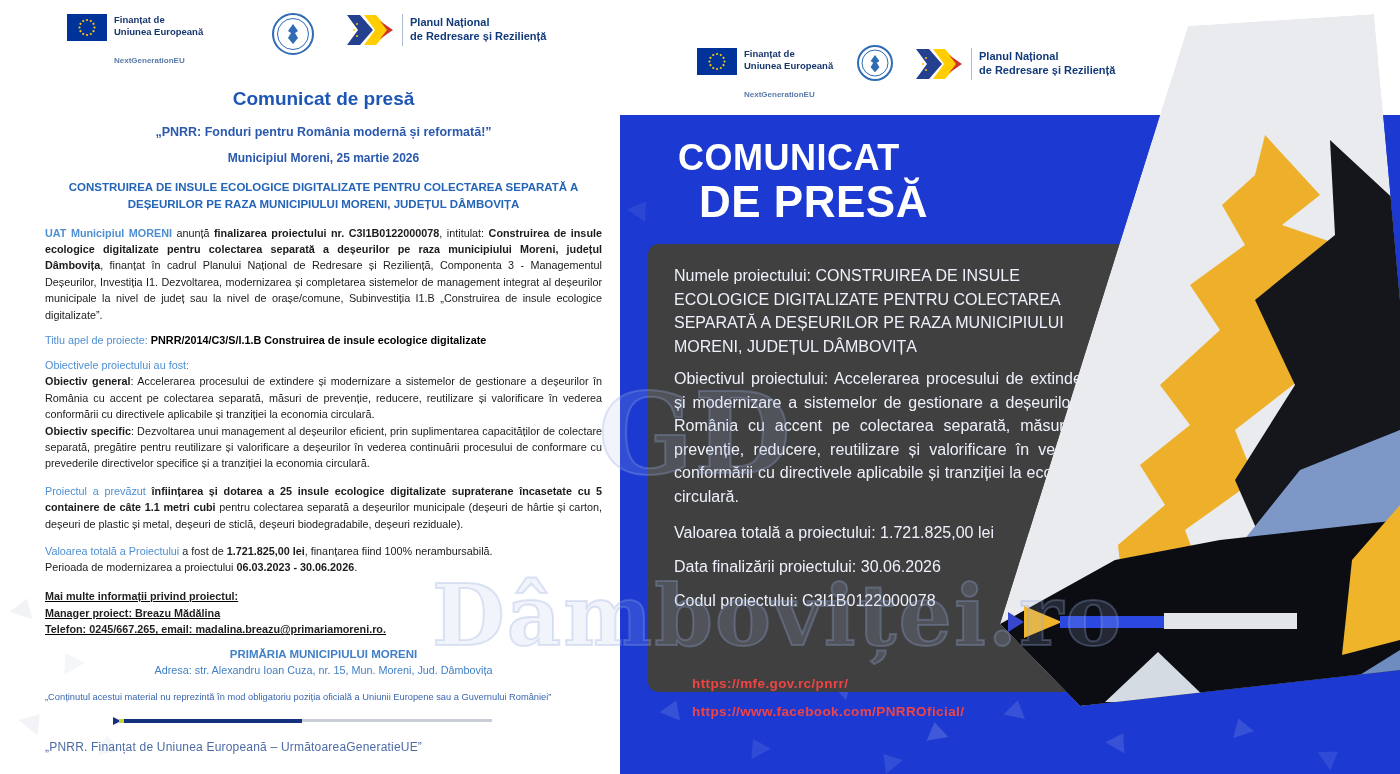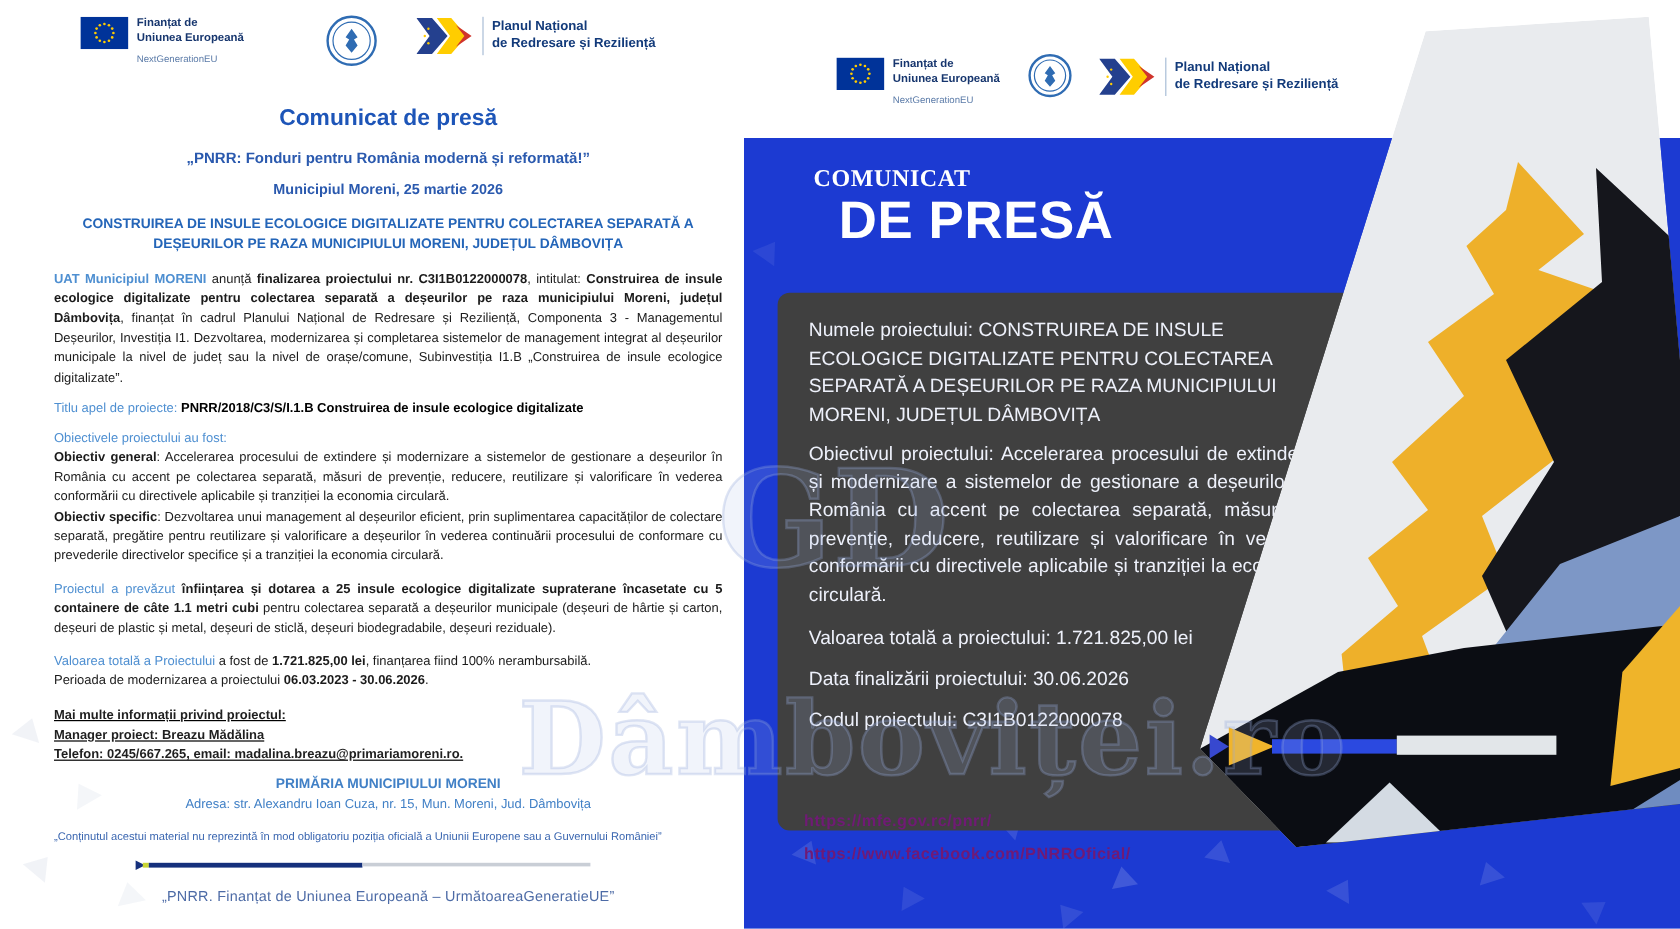--- a/index.html
+++ b/index.html
@@ -6,21 +6,21 @@
   body{width:1400px;height:774px;overflow:hidden;background:#ffffff;
        font-family:"Liberation Sans",sans-serif;}
   .canvas{position:relative;width:1400px;height:774px;background:#fff;}
 
   
   .page-left{position:absolute;left:0;top:0;width:620px;height:774px;background:#fff;}
   .pl-content{position:absolute;left:45px;top:0;width:557px;}
   .logos{position:relative;height:58px;margin-top:12px;}
   .logo-eu{position:absolute;left:22px;top:2px;display:flex;gap:7px;align-items:flex-start;}
   .eu-txt{font-size:9.5px;font-weight:700;color:#17366e;line-height:1.3;}
-  .eu-txt .ng{display:block;font-weight:400;font-size:8px;color:#5b7ba8;margin-top:6px;}
+  .eu-txt .ng{display:block;font-weight:700;font-size:8px;color:#5b7ba8;margin-top:17px;}
   .logo-gov{position:absolute;left:226px;top:0;}
   .logo-pnrr{position:absolute;left:302px;top:2px;display:flex;gap:7px;align-items:center;}
   .pnrr-sep{width:1px;height:32px;background:#a9bdd6;}
   .pnrr-txt{font-size:11px;font-weight:700;color:#123a7a;line-height:1.25;}
 
   .l-title{margin-top:18px;text-align:center;font-size:19px;font-weight:700;color:#1d55b8;}
   .l-sub{margin-top:15px;text-align:center;font-size:12.5px;font-weight:700;color:#2a59ae;}
   .l-date{margin-top:12px;text-align:center;font-size:12px;font-weight:700;color:#2a59ae;}
   .l-head{margin-top:14px;text-align:center;font-size:11.5px;font-weight:700;color:#2465b8;line-height:1.5;}
 
@@ -37,44 +37,44 @@
   .disclaimer{margin-top:16px;font-size:9.3px;color:#3a66b0;}
 
   .rule{position:relative;height:8px;margin-top:15px;}
   .rule i{position:absolute;display:block;}
   .rule-arrow{left:68px;top:0;width:0;height:0;border-top:4px solid transparent;
               border-bottom:4px solid transparent;border-left:8px solid #15307c;}
   .rule-dot{left:74px;top:2px;width:5px;height:4px;background:#c9d534;}
   .rule-navy{left:79px;top:2px;width:178px;height:4px;background:#15307c;}
   .rule-gray{left:257px;top:2.5px;width:190px;height:3px;background:#c9ced6;}
 
-  .quote{margin-top:15px;text-align:center;font-size:12px;color:#4d6ba6;letter-spacing:.2px;}
+  .quote{margin-top:15px;font-size:12px;color:#4d6ba6;letter-spacing:.2px;}
 
   .ltri{position:absolute;width:0;height:0;border-left:12px solid transparent;
         border-right:12px solid transparent;border-bottom:18px solid rgba(120,140,175,.10);}
 
   
   .page-right{position:absolute;left:620px;top:0;width:780px;height:774px;background:#fff;}
   .blue-bg{position:absolute;left:0;top:115px;width:780px;height:659px;background:#1c3ad2;}
   .r-logos{position:absolute;left:0;top:42px;width:780px;height:60px;}
   .r-eu{position:absolute;left:77px;top:6px;display:flex;gap:7px;align-items:flex-start;}
   .r-gov{position:absolute;left:236px;top:2px;}
   .r-pnrr{position:absolute;left:296px;top:6px;display:flex;gap:7px;align-items:center;}
 
   .r-title{position:absolute;left:58px;top:138px;color:#ffffff;font-weight:800;z-index:3;}
-  .r-title .t1{font-size:20px;letter-spacing:.5px;line-height:1.1;font-family:Liberation Serif, serif;}
+  .r-title .t1{font-size:36px;letter-spacing:.5px;line-height:1.1;}
   .r-title .t2{font-size:44px;letter-spacing:.5px;margin-left:21px;margin-top:1px;line-height:1.05;}
 
   .navy{position:absolute;left:28px;top:244px;width:520px;height:448px;background:#404040;
         border-radius:10px;box-sizing:border-box;padding:20px 72px 16px 26px;color:#eef1fb;z-index:2;}
   .n-name{font-size:16px;line-height:1.47;font-weight:500;}
   .n-obj{margin-top:9px;font-size:16px;line-height:1.47;text-align:justify;font-weight:400;}
   .n-kv{margin-top:12px;font-size:16px;font-weight:500;}
 
-  .r-links{position:absolute;left:50px;top:676px;z-index:3;color:#701a75;}
+  .r-links{position:absolute;left:72px;top:676px;z-index:3;color:#ef4444;}
   .r-links .rlk{font-size:13.5px;font-weight:700;letter-spacing:.4px;display:block;cursor:pointer;}
   .r-links .rlk + .rlk{margin-top:13px;}
 
   .photo{position:absolute;left:0;top:0;z-index:4;pointer-events:none;}
 
   .btri{position:absolute;width:0;height:0;border-left:11px solid transparent;
         border-right:11px solid transparent;border-bottom:17px solid rgba(255,255,255,.12);z-index:1;}
 
   
   .wm{position:absolute;left:0;top:0;width:1400px;height:774px;z-index:9;pointer-events:none;}
@@ -148,21 +148,21 @@
       <div class="l-title">Comunicat de presă</div>
       <div class="l-sub">„PNRR: Fonduri pentru România modernă și reformată!”</div>
       <div class="l-date">Municipiul Moreni, 25 martie 2026</div>
       <div class="l-head">CONSTRUIREA DE INSULE ECOLOGICE DIGITALIZATE PENTRU COLECTAREA SEPARATĂ A DEȘEURILOR PE RAZA MUNICIPIULUI MORENI, JUDEȚUL DÂMBOVIȚA</div>
 
       <p class="body-p">
         <span class="lbl b">UAT Municipiul MORENI</span><span> anunță </span><span class="b">finalizarea proiectului nr. C3I1B0122000078</span><span>, intitulat: </span><span class="b">Construirea de insule ecologice digitalizate pentru colectarea separată a deșeurilor pe raza municipiului Moreni, județul Dâmbovița</span><span>, finanțat în cadrul Planului Național de Redresare și Reziliență, Componenta 3 - Managementul Deșeurilor, Investiția I1. Dezvoltarea, modernizarea și completarea sistemelor de management integrat al deșeurilor municipale la nivel de județ sau la nivel de orașe/comune, Subinvestiția I1.B „Construirea de insule ecologice digitalizate”.</span>
       </p>
 
       <p class="labelline">
-        <span class="lbl">Titlu apel de proiecte:</span><span class="b"> PNRR/2018/C3/S/I.1.B Construirea de insule ecologice digitalizate</span>
+        <span class="lbl">Titlu apel de proiecte:</span><span class="b"> PNRR/2014/C3/S/I.1.B Construirea de insule ecologice digitalizate</span>
       </p>
 
       <p class="labelline">
         <span class="lbl">Obiectivele proiectului au fost:</span>
       </p>
       <p class="body-p tight">
         <span class="b">Obiectiv general</span><span>: Accelerarea procesului de extindere și modernizare a sistemelor de gestionare a deșeurilor în România cu accent pe colectarea separată, măsuri de prevenție, reducere, reutilizare și valorificare în vederea conformării cu directivele aplicabile și tranziției la economia circulară.</span>
       </p>
       <p class="body-p tight">
         <span class="b">Obiectiv specific</span><span>: Dezvoltarea unui management al deșeurilor eficient, prin suplimentarea capacităților de colectare separată, pregătire pentru reutilizare și valorificare a deșeurilor în vederea continuării procesului de conformare cu prevederile directivelor specifice și a tranziției la economia circulară.</span>

